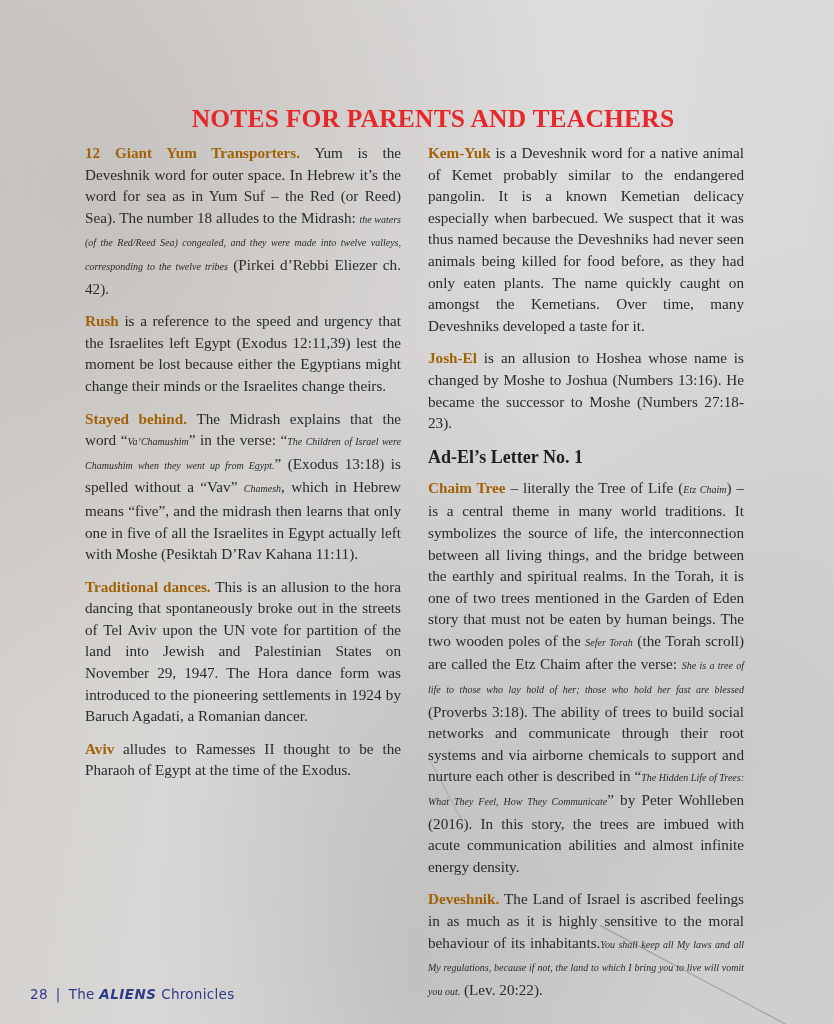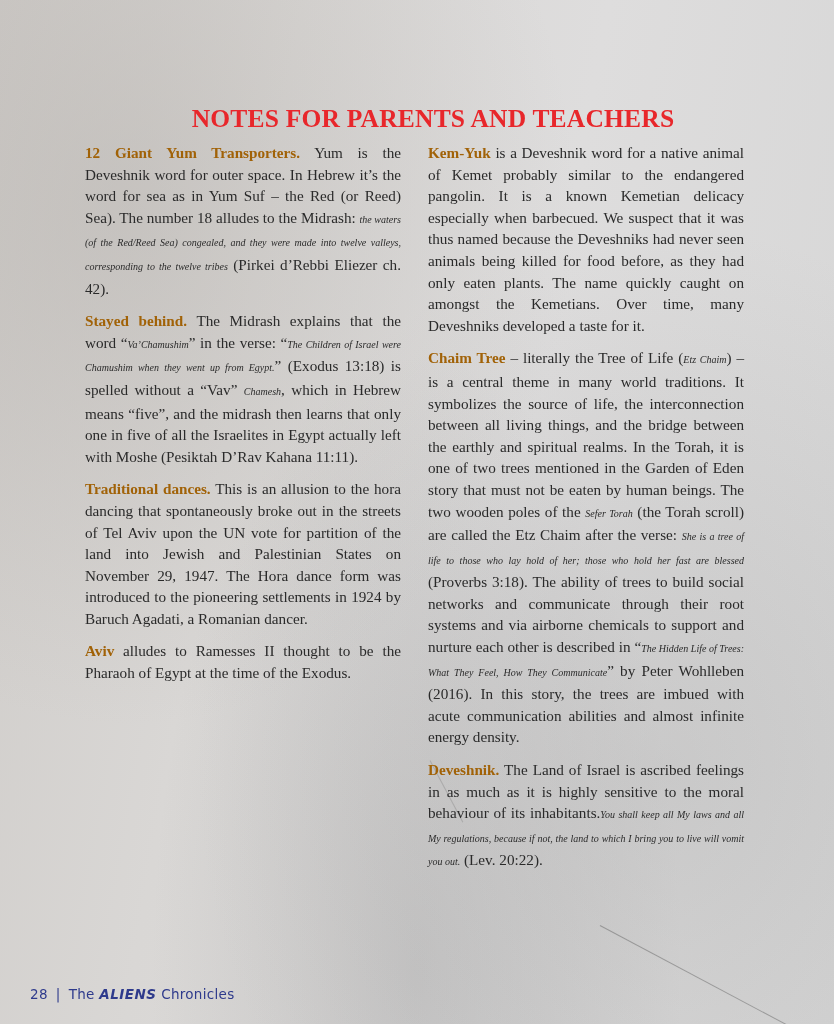--- a/index.html
+++ b/index.html
@@ -49,20 +49,23 @@
 <div class="crack" style="left:430px; top:760px; width:70px; transform:rotate(62deg); background:rgba(90,90,90,0.25);"></div>
 
 <h1 class="title">NOTES FOR PARENTS AND TEACHERS</h1>
 
 <div class="col left">
 
   <p class="para">
     <b>12 Giant Yum Transporters.</b><span> Yum is the Deveshnik word for outer space. In Hebrew it’s the word for sea as in Yum Suf – the Red (or Reed) Sea). The number 18 alludes to the Midrash: </span><i>the waters (of the Red/Reed Sea) congealed, and they were made into twelve valleys, corresponding to the twelve tribes</i><span> (Pirkei d’Rebbi Eliezer ch. 42).</span>
   </p>
 
+  <p class="para">
+    <b>Rush</b><span> is a reference to the speed and urgency that the Israelites left Egypt (Exodus 12:11,39) lest the moment be lost because either the Egyptians might change their minds or the Israelites change theirs.</span>
+  </p>
 
   <p class="para">
     <b>Stayed behind.</b><span> The Midrash explains that the word “</span><i>Va’Chamushim</i><span>” in the verse: “</span><i>The Children of Israel were Chamushim when they went up from Egypt.</i><span>” (Exodus 13:18) is spelled without a “Vav” </span><i>Chamesh</i><span>, which in Hebrew means “five”, and the midrash then learns that only one in five of all the Israelites in Egypt actually left with Moshe (Pesiktah D’Rav Kahana 11:11).</span>
   </p>
 
 
   <p class="para">
     <b>Traditional dances.</b><span> This is an allusion to the hora dancing that spontaneously broke out in the streets of Tel Aviv upon the UN vote for partition of the land into Jewish and Palestinian States on November 29, 1947. The Hora dance form was introduced to the pioneering settlements in 1924 by Baruch Agadati, a Romanian dancer.</span>
   </p>
 
@@ -70,21 +73,25 @@
   <p class="para">
     <b>Aviv</b><span> alludes to Ramesses II thought to be the Pharaoh of Egypt at the time of the Exodus.</span>
   </p>
 </div>
 
 <div class="col right">
   <p class="para">
     <b>Kem-Yuk</b><span> is a Deveshnik word for a native animal of Kemet probably similar to the endangered pangolin. It is a known Kemetian delicacy especially when barbecued. We suspect that it was thus named because the Deveshniks had never seen animals being killed for food before, as they had only eaten plants. The name quickly caught on amongst the Kemetians. Over time, many Deveshniks developed a taste for it.</span>
   </p>
 
+  <p class="para">
+    <b>Josh-El</b><span> is an allusion to Hoshea whose name is changed by Moshe to Joshua (Numbers 13:16). He became the successor to Moshe (Numbers 27:18-23).</span>
+  </p>
 
+  <h2 class="section-head">Ad-El’s Letter No. 1</h2>
 
   <p class="para">
     <b>Chaim Tree</b><span> – literally the Tree of Life (</span><i>Etz Chaim</i><span>) – is a central theme in many world traditions. It symbolizes the source of life, the interconnection between all living things, and the bridge between the earthly and spiritual realms. In the Torah, it is one of two trees mentioned in the Garden of Eden story that must not be eaten by human beings. The two wooden poles of the </span><i>Sefer Torah</i><span> (the Torah scroll) are called the Etz Chaim after the verse: </span><i>She is a tree of life to those who lay hold of her; those who hold her fast are blessed</i><span> (Proverbs 3:18). The ability of trees to build social networks and communicate through their root systems and via airborne chemicals to support and nurture each other is described in “</span><i>The Hidden Life of Trees: What They Feel, How They Communicate</i><span>” by Peter Wohlleben (2016). In this story, the trees are imbued with acute communication abilities and almost infinite energy density.</span>
   </p>
 
   <p class="para">
     <b>Deveshnik.</b><span> The Land of Israel is ascribed feelings in as much as it is highly sensitive to the moral behaviour of its inhabitants.</span><i>You shall keep all My laws and all My regulations, because if not, the land to which I bring you to live will vomit you out.</i><span> (Lev. 20:22).</span>
   </p>
 
 </div>

